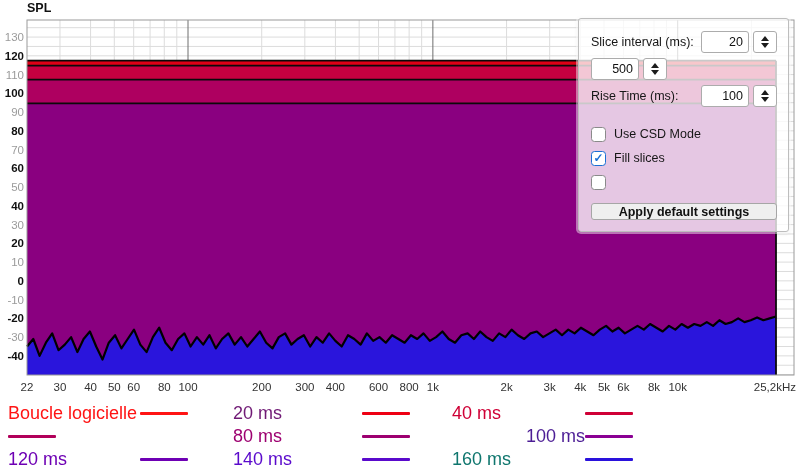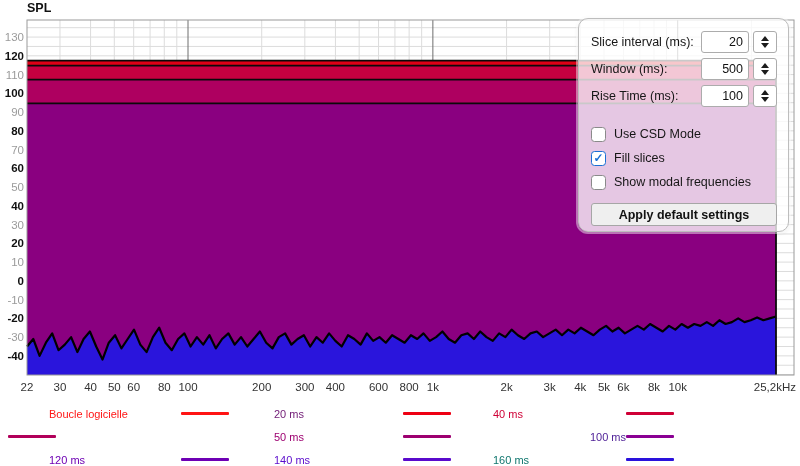--- a/index.html
+++ b/index.html
@@ -4,21 +4,21 @@
 <style>
   * { box-sizing: border-box; margin: 0; padding: 0; }
   html,body { width:800px; height:466px; background:#fff; overflow:hidden;
               font-family:"Liberation Sans", sans-serif; position:relative; }
   #chart-svg { position:absolute; left:0; top:0; }
 
   
   #settings-panel {
     position:absolute; left:578px; top:18px; width:211px; height:214px;
     background:rgba(255,255,255,0.78);
-    border:1.5px solid #bdbdbd; border-radius:10px;
+    border:1.5px solid #bdbdbd; border-radius:3px;
     box-shadow:0 0 0 2px rgba(255,255,255,0.45), 0 1px 4px rgba(0,0,0,0.12);
     padding:12px 11px 9px 12px;
   }
   .field-row { display:flex; align-items:center; height:22px; margin-bottom:5px; }
   .field-label { flex:1; font-size:12.5px; color:#161616; white-space:nowrap; }
   .num-input { width:48px; height:22px; border:1px solid #acacac; border-radius:3px;
                background:#fff; font-family:inherit; font-size:12.5px; color:#111;
                text-align:right; padding-right:5px; }
   .spinner { margin-left:4px; width:24px; height:22px; border:1px solid #acacac;
              border-radius:3px; background:#fff; display:flex; flex-direction:column;
@@ -26,29 +26,29 @@
   .tri-up   { width:0; height:0; border-left:4px solid transparent; border-right:4px solid transparent; border-bottom:5px solid #1c1c1c; }
   .tri-down { width:0; height:0; border-left:4px solid transparent; border-right:4px solid transparent; border-top:5px solid #1c1c1c; }
 
   #checkbox-group { margin-top:15px; }
   .check-row { display:flex; align-items:center; gap:8px; height:24px; font-size:12.5px; color:#161616; }
   .checkbox { width:15px; height:15px; background:#fff; border:1.5px solid #8a8a8a;
               border-radius:3.5px; display:flex; align-items:center; justify-content:center;
               font-size:12px; font-weight:bold; line-height:1; color:transparent; flex:0 0 auto; }
   .checkbox.checked { border-color:#1a6fd4; color:#1a6fd4; }
 
-  #apply-button { margin-top:9px; width:100%; height:23px; background:#efefef;
+  #apply-button { margin-top:9px; width:100%; height:17px; background:#efefef;
                   border:1px solid #a6a6a6; border-radius:3px; font-family:inherit;
                   font-size:12.5px; font-weight:600; color:#111; }
 
   
   #legend { position:absolute; left:0; top:402px; width:800px; padding-left:8px;
             display:grid; grid-template-columns:225px 219px 1fr; }
   .legend-item { display:flex; align-items:center; height:23px; }
-  .legend-label { font-size:11px; white-space:nowrap;margin-left:41px; }
+  .legend-label { font-size:18px; white-space:nowrap; }
   .legend-line { width:48px; height:3px; border-radius:1px; flex:0 0 auto; }
   .legend-item:nth-child(3n+1) .legend-label { width:132px; }
   .legend-item:nth-child(3n+2) .legend-label { width:129px; }
   .legend-item:nth-child(3n)   .legend-label { width:133px; }
 </style>
 </head>
 <body>
 
 <svg id="chart-svg" width="800" height="402">
     <rect x="27" y="20" width="767" height="355" fill="#ffffff"></rect>
@@ -175,21 +175,20 @@
   <div id="field-rows">
       <div class="field-row">
         <span class="field-label">Slice interval (ms):</span>
         <input class="num-input" type="text" value="20" style="">
         <div class="spinner">
           <span class="tri-up"></span>
           <span class="tri-down"></span>
         </div>
       </div>
       <div class="field-row">
-        <span class="field-label">Window (ms):</span>
         <input class="num-input" type="text" value="500" style="">
         <div class="spinner">
           <span class="tri-up"></span>
           <span class="tri-down"></span>
         </div>
       </div>
       <div class="field-row">
         <span class="field-label">Rise Time (ms):</span>
         <input class="num-input" type="text" value="100" style="">
         <div class="spinner">
@@ -202,21 +201,20 @@
       <div class="check-row">
         <span class="checkbox">✓</span>
         <span>Use CSD Mode</span>
       </div>
       <div class="check-row">
         <span class="checkbox checked">✓</span>
         <span>Fill slices</span>
       </div>
       <div class="check-row">
         <span class="checkbox">✓</span>
-        <span>Show modal frequencies</span>
       </div>
     </div>
   <button id="apply-button">Apply default settings</button>
 </div>
 
 <div id="legend">
     <div class="legend-item">
       <span class="legend-label" style="color: rgb(255, 20, 20);">Boucle logicielle</span>
       <div class="legend-line" style="background: rgb(255, 20, 20);"></div>
     </div>
@@ -225,21 +223,21 @@
       <div class="legend-line" style="background: rgb(238, 0, 19);"></div>
     </div>
     <div class="legend-item">
       <span class="legend-label" style="color: rgb(207, 0, 54);">40 ms</span>
       <div class="legend-line" style="background: rgb(207, 0, 54);"></div>
     </div>
     <div class="legend-item">
       <div class="legend-line" style="background: rgb(177, 0, 90);"></div>
     </div>
     <div class="legend-item">
-      <span class="legend-label" style="color: rgb(157, 0, 112);">50 ms</span>
+      <span class="legend-label" style="color: rgb(157, 0, 112);">80 ms</span>
       <div class="legend-line" style="background: rgb(157, 0, 112);"></div>
     </div>
     <div class="legend-item">
       <span class="legend-label" style="color: #4c1d95; text-align: right;">100 ms</span>
       <div class="legend-line" style="background: rgb(138, 0, 147);"></div>
     </div>
     <div class="legend-item">
       <span class="legend-label" style="color: rgb(110, 0, 180);">120 ms</span>
       <div class="legend-line" style="background: rgb(110, 0, 180);"></div>
     </div>

